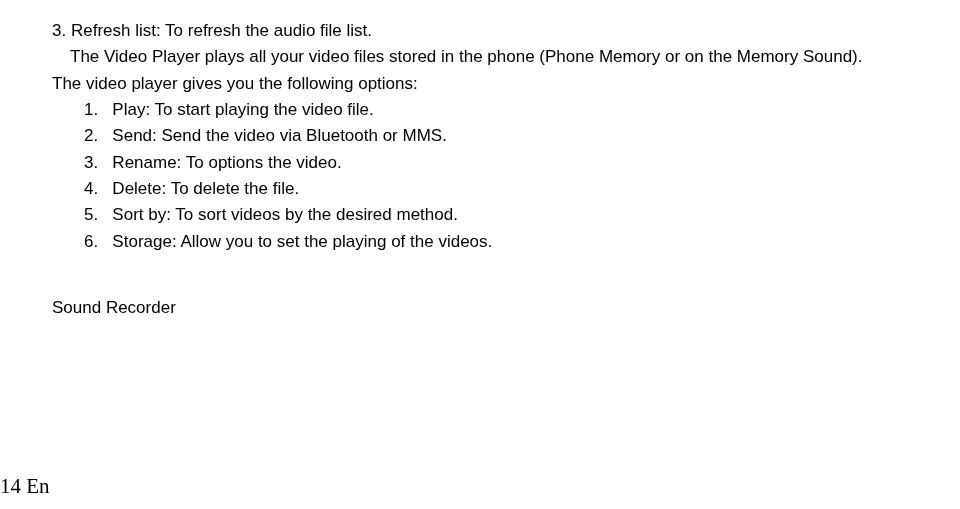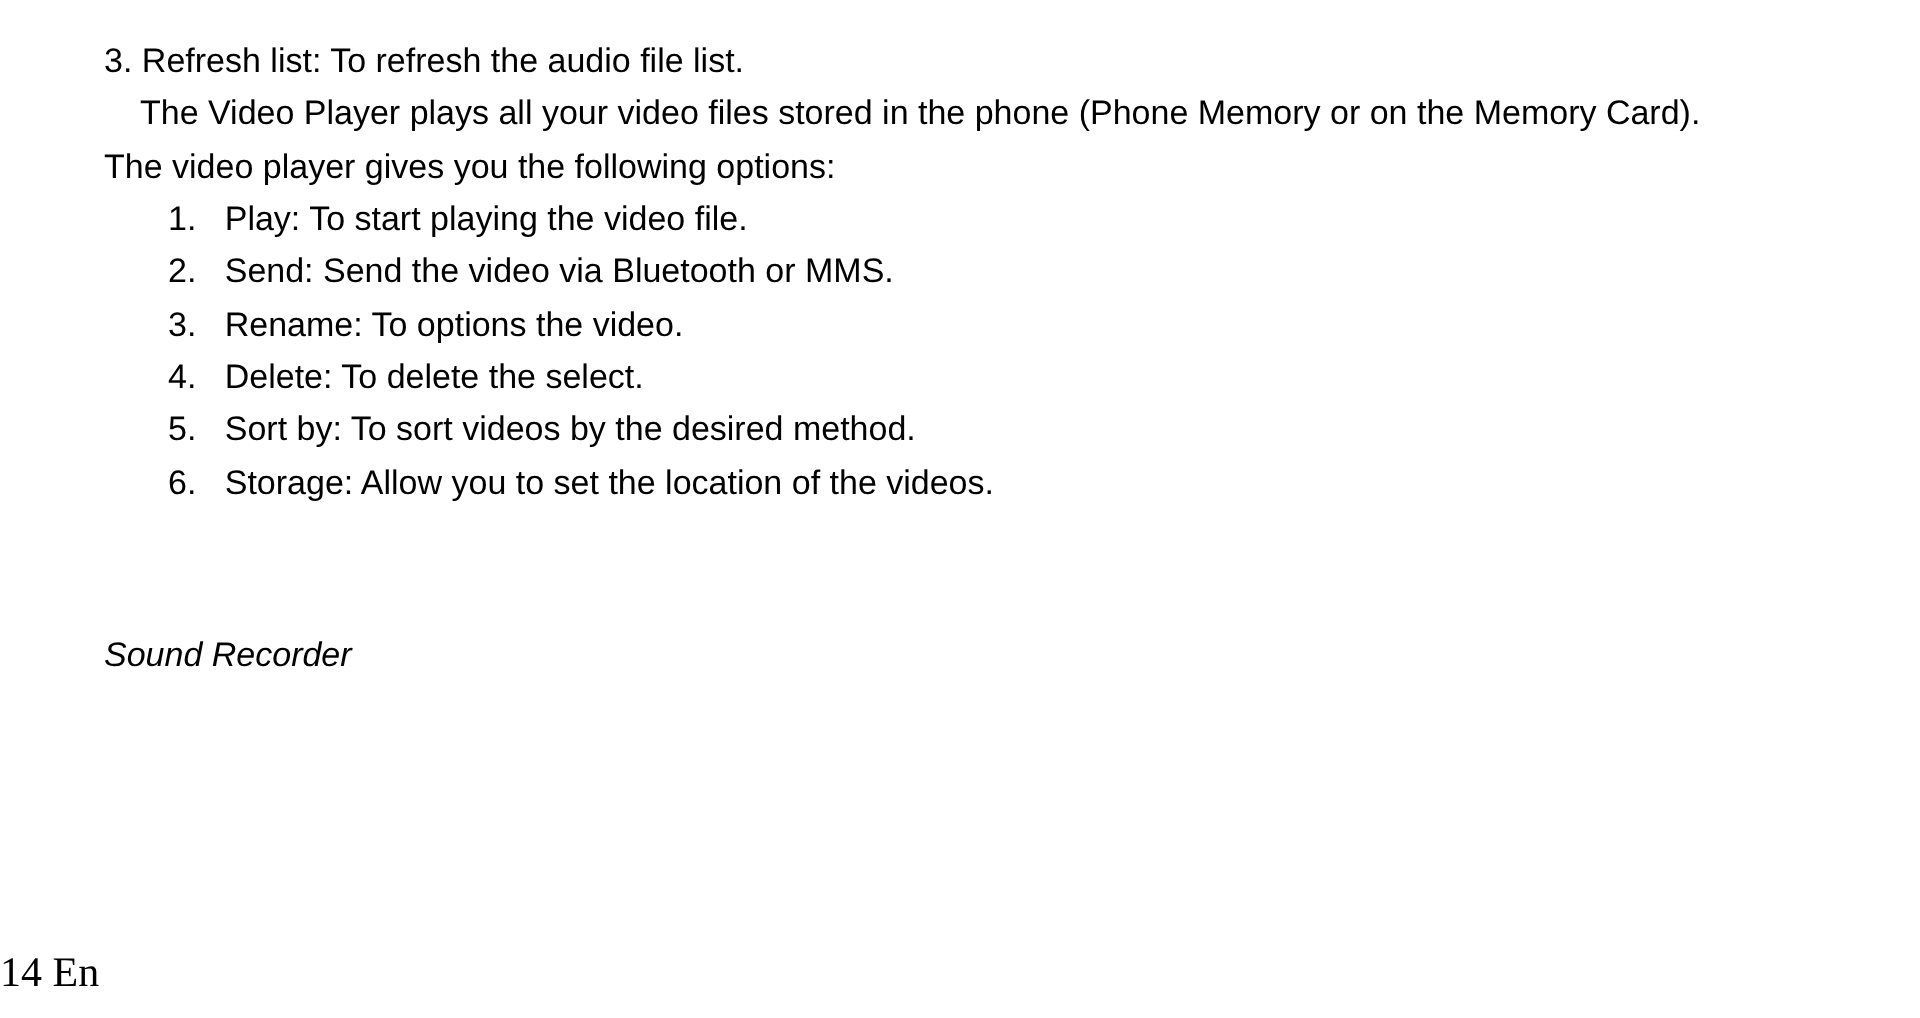--- a/index.html
+++ b/index.html
@@ -9,21 +9,21 @@
       background: #ffffff;
       font-family: Arial, Helvetica, sans-serif;
       font-size: 17px;
       color: #000000;
       padding: 18px 52px 0 52px;
       line-height: 1.55;
       position: relative;
     }
     .line { display: block; }
     .ol-item { padding-left: 32px; }
-    .section-gap { margin-top: 60px; font-style: italic; }
+    .section-gap { margin-top: 40px; }
     .justified { text-align: justify; }
     .page-footer {
       position: absolute;
       bottom: 6px;
       left: 0;
       width: 100%;
       text-align: left;
       font-family: "Times New Roman", Times, serif;
       font-size: 21px;
     }
@@ -33,47 +33,47 @@
 
 <div>
 
   <div class="line">
     <span>3.</span>
     <span>Refresh list: To refresh the audio file list.</span>
   </div>
 
 
   <div class="justified" style="text-indent: 18px;">
-    <span>The Video Player plays all your video files stored in the phone (Phone Memory or on the Memory Card).</span>
+    <span>The Video Player plays all your video files stored in the phone (Phone Memory or on the Memory Sound).</span>
   </div>
   <div class="line">The video player gives you the following options:</div>
 
   <div class="line ol-item">
     <span>1.</span>
     &nbsp;&nbsp;<span>Play: To start playing the video file.</span>
   </div>
   <div class="line ol-item">
     <span>2.</span>
     &nbsp;&nbsp;<span>Send: Send the video via Bluetooth or MMS.</span>
   </div>
   <div class="line ol-item">
     <span>3.</span>
     &nbsp;&nbsp;<span>Rename: To options the video.</span>
   </div>
   <div class="line ol-item">
     <span>4.</span>
-    &nbsp;&nbsp;<span>Delete: To delete the select.</span>
+    &nbsp;&nbsp;<span>Delete: To delete the file.</span>
   </div>
   <div class="line ol-item">
     <span>5.</span>
     &nbsp;&nbsp;<span>Sort by: To sort videos by the desired method.</span>
   </div>
   <div class="line ol-item">
     <span>6.</span>
-    &nbsp;&nbsp;<span>Storage: Allow you to set the location of the videos.</span>
+    &nbsp;&nbsp;<span>Storage: Allow you to set the playing of the videos.</span>
   </div>
 
   <div class="section-gap">
     <div class="line">Sound Recorder</div>
   </div>
 
 </div>
 
 <div class="page-footer">14 En</div>
 

